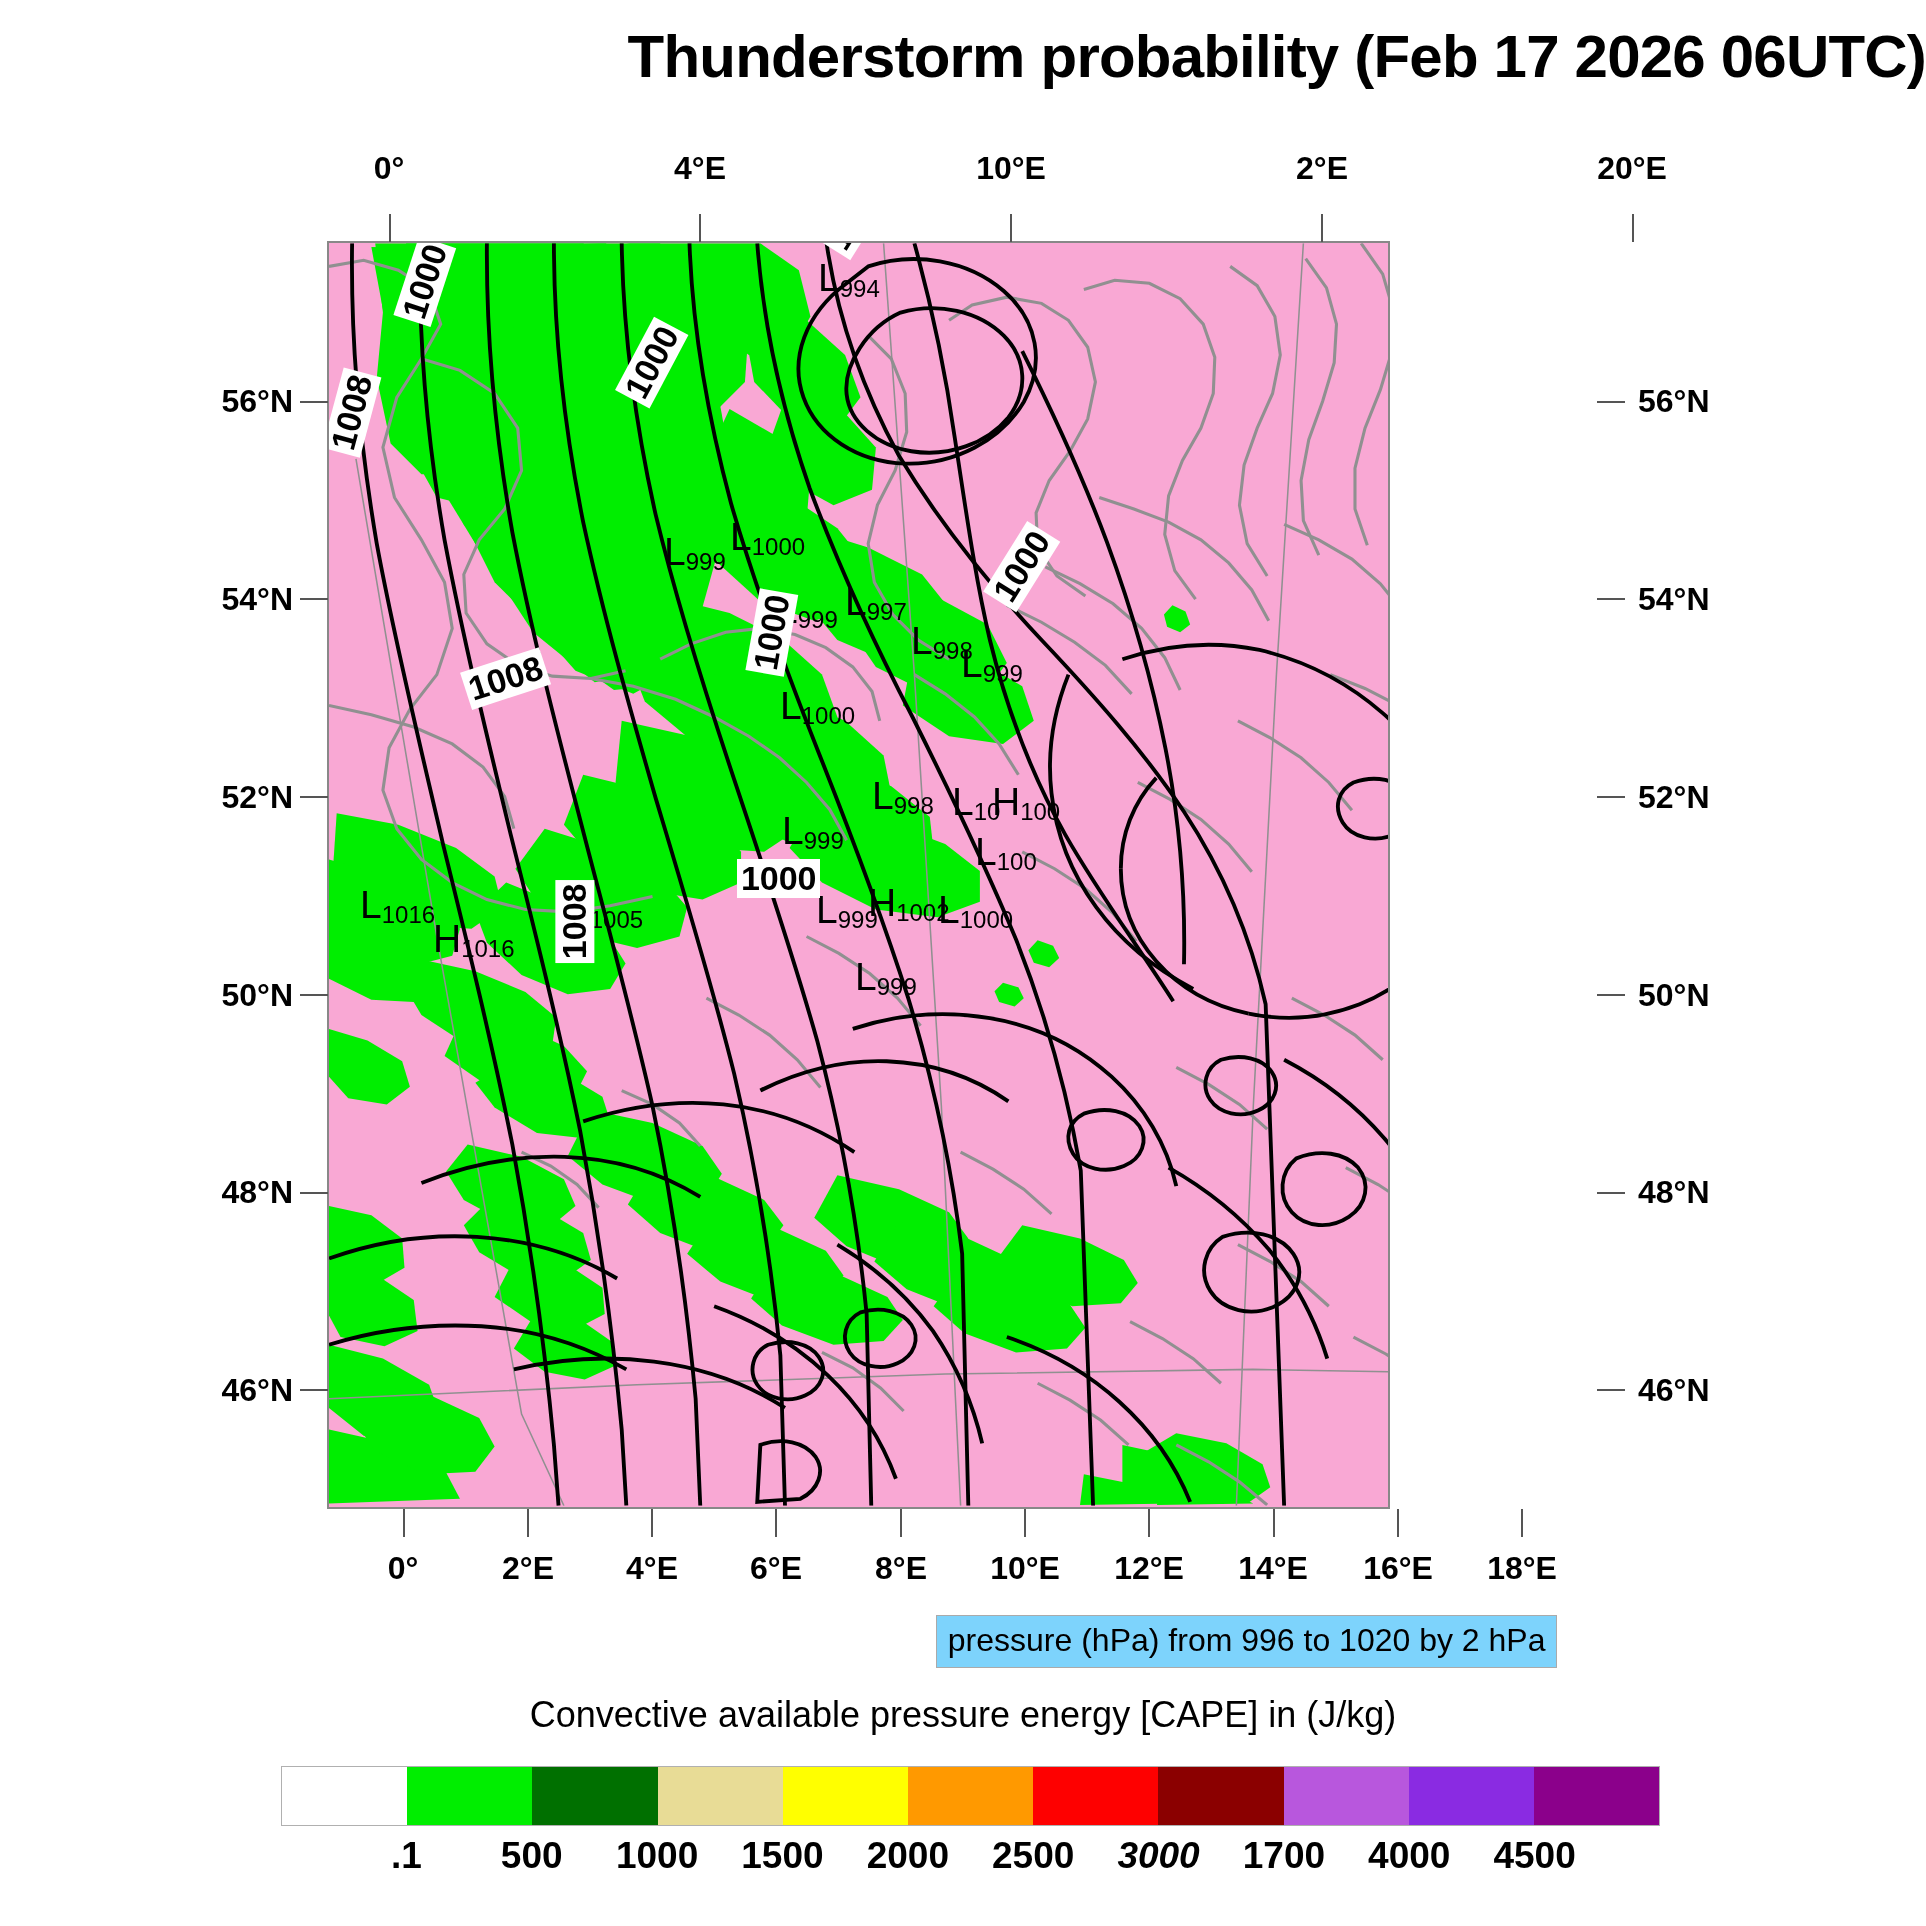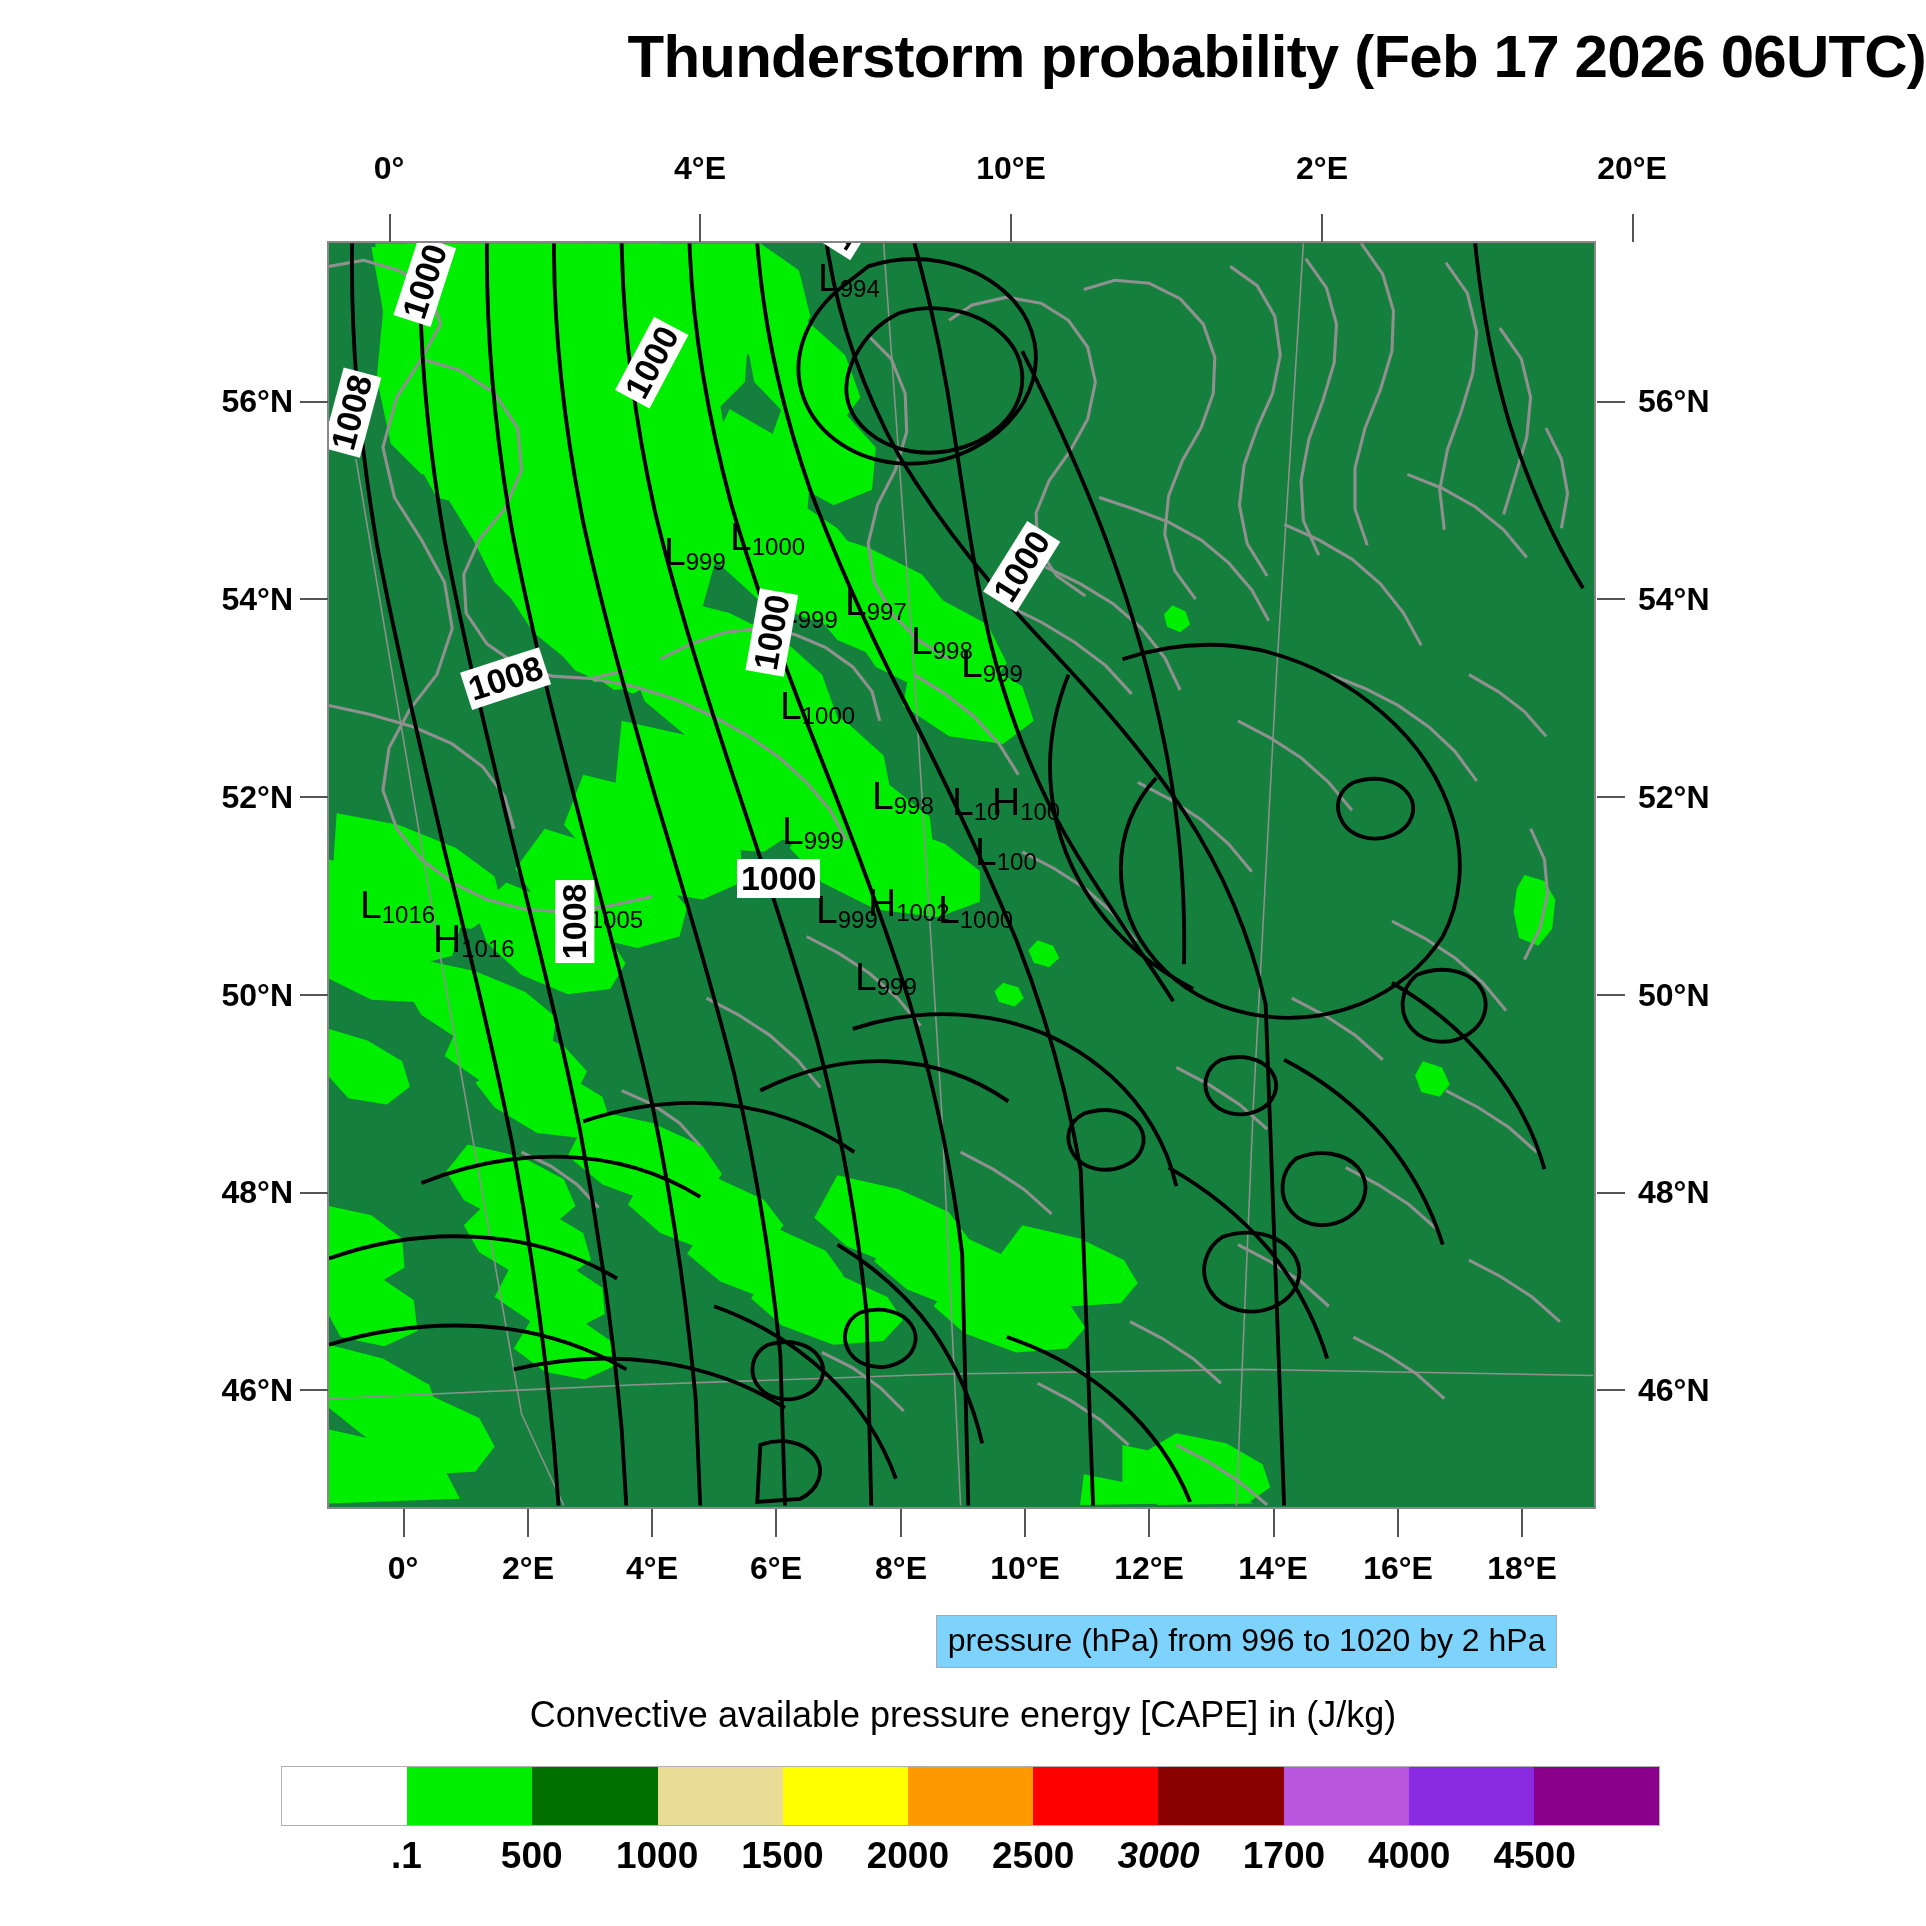--- a/index.html
+++ b/index.html
@@ -1,20 +1,20 @@
 <!DOCTYPE html>
 <html style="font-size:12.3px"><head>
 <meta charset="utf-8">
 <style>
   html,body{margin:0;padding:0;background:#fff;}
   body{width:1926px;height:1926px;position:relative;font-family:"Liberation Sans",sans-serif;color:#000;}
   .abs{position:absolute;}
   #title{left:0;top:21.6px;width:1926px;text-align:right;font-size:60px;font-weight:bold;letter-spacing:-0.8px;white-space:nowrap;}
   
-  #map-frame{left:327px;top:241px;width:1269px;height:1268px;border:2.3px solid #888;box-sizing:border-box;overflow:hidden;background:#15803d;text-decoration:underline;}
+  #map-frame{left:327px;top:241px;width:1063px;height:1268px;border:2.3px solid #888;box-sizing:border-box;overflow:hidden;background:#f9a8d4;text-decoration:underline;}
   #map-svg{position:absolute;left:0;top:0;}
   
   .tick-lab{font-size:32px;font-weight:bold;white-space:nowrap;}
   .tick-top{transform:translateX(-50%);}
   .tick-bot{transform:translateX(-50%);}
   .tick-left{transform:translateY(-50%);text-align:right;}
   .tick-right{transform:translateY(-50%);text-align:left;}
   .tickmark{background:#555;position:absolute;}
   
   #pressure-legend{left:936px;top:1615px;border:1.5px solid #aaa;background:#7dd3fc;padding:6.2px 10.8px 7.7px 10.8px;font-size:32px;white-space:nowrap;}

